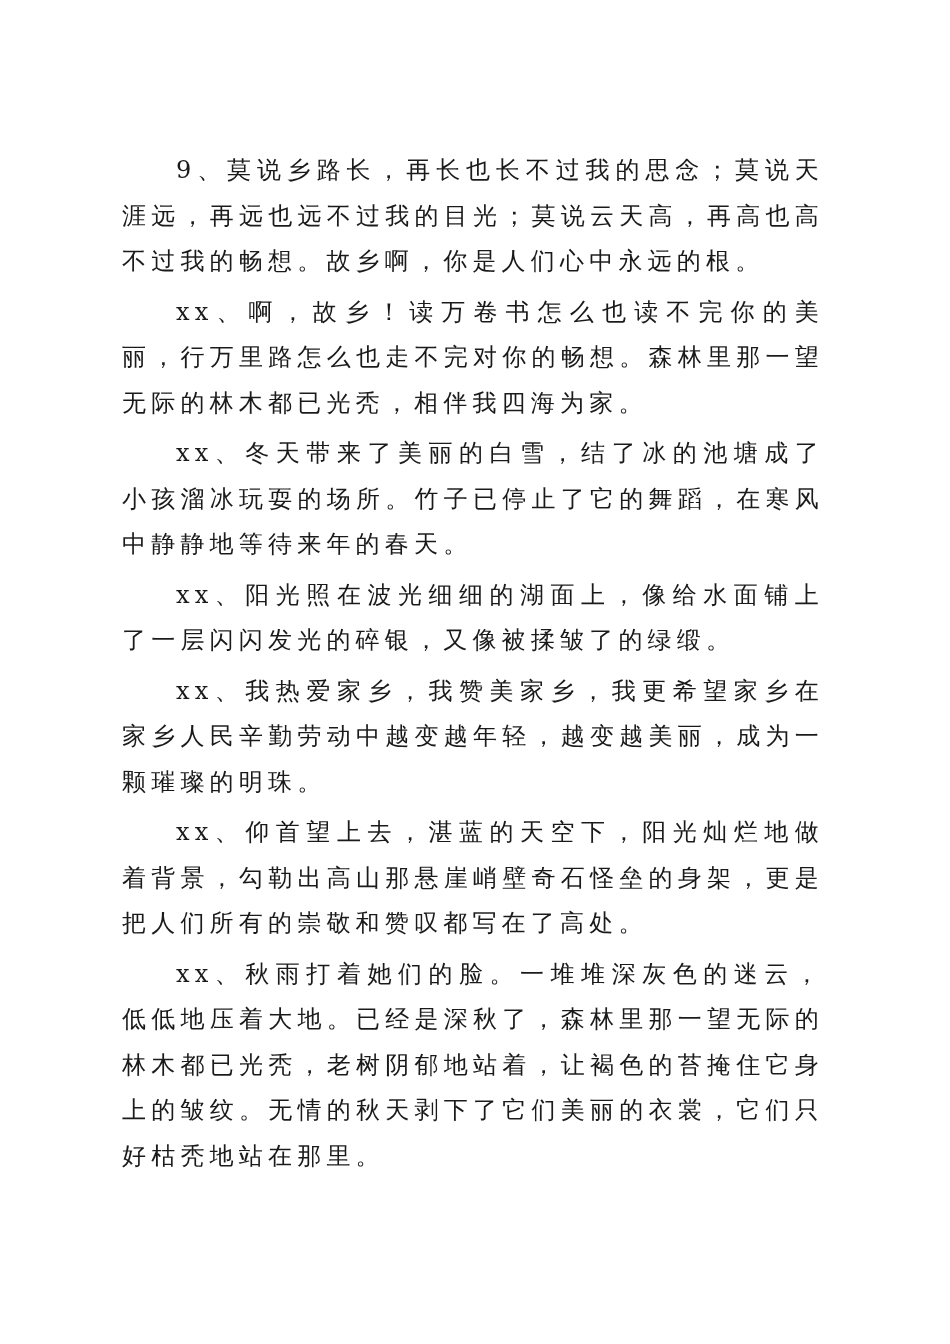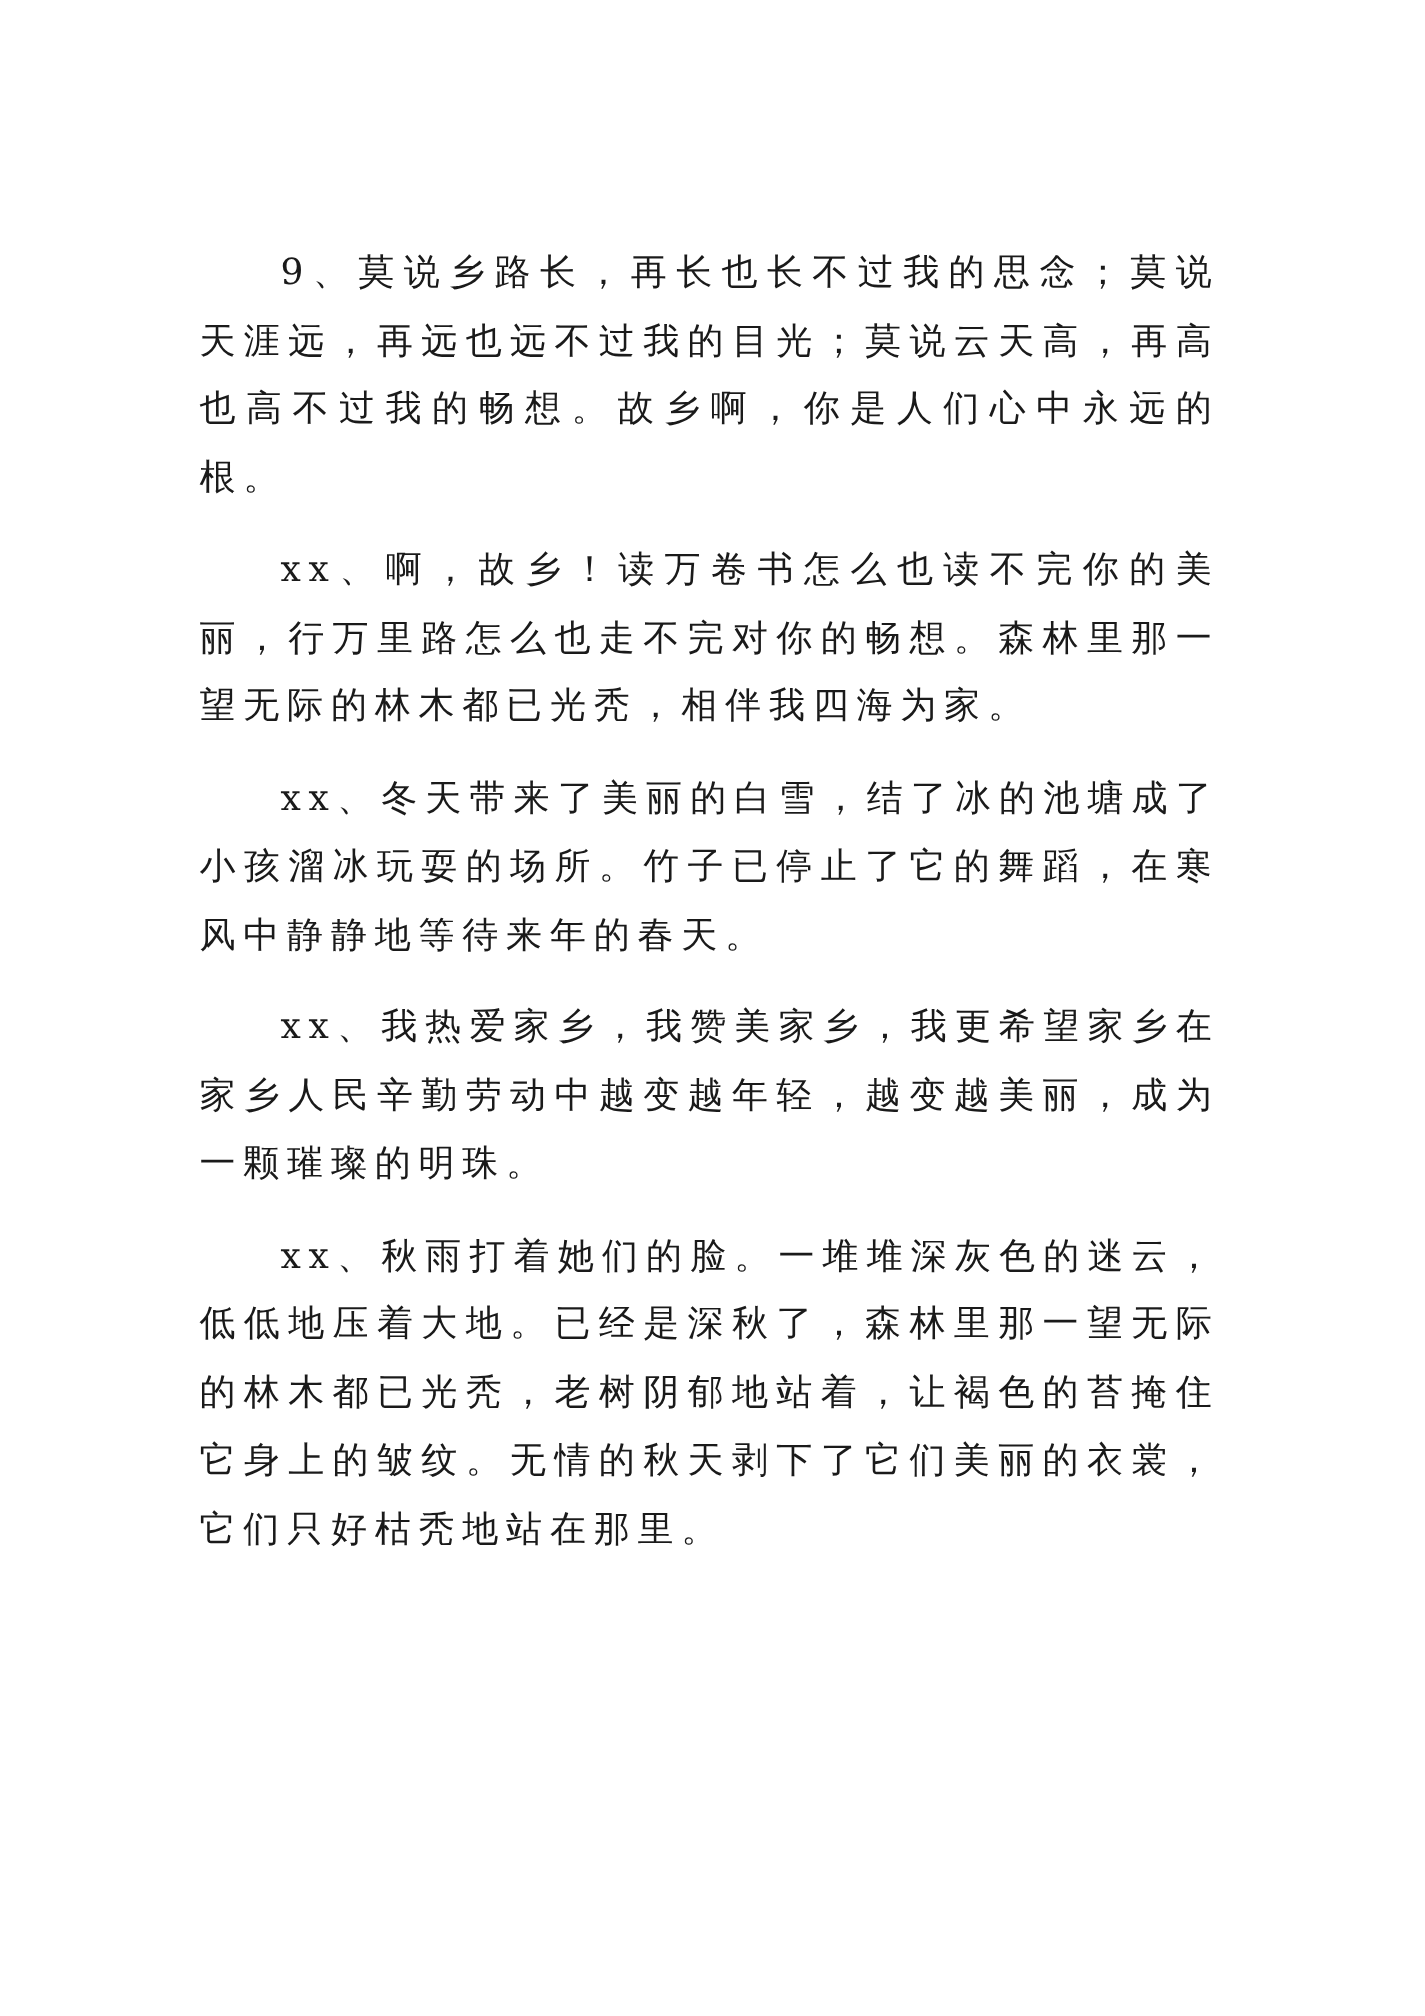--- a/index.html
+++ b/index.html
@@ -18,30 +18,32 @@
       left: 117px;
       top: 143px;
       width: 712px;
       font-family: "DejaVu Serif", "Liberation Serif", serif;
       font-size: 24px;
       line-height: 45.5px;
       color: #1a1a1a;
       letter-spacing: 5.2px;
     }
     .para {
-      margin: 16px;
+      margin: 5px;
       padding: 0;
       text-indent: 54px;
       text-align: justify;
       text-align-last: left;
       word-break: break-all;
     }
   </style>
 </head>
 <body>
 
 <div class="page">
   <p class="para">9、莫说乡路长，再长也长不过我的思念；莫说天涯远，再远也远不过我的目光；莫说云天高，再高也高不过我的畅想。故乡啊，你是人们心中永远的根。</p>
   <p class="para">xx、啊，故乡！读万卷书怎么也读不完你的美丽，行万里路怎么也走不完对你的畅想。森林里那一望无际的林木都已光秃，相伴我四海为家。</p>
   <p class="para">xx、冬天带来了美丽的白雪，结了冰的池塘成了小孩溜冰玩耍的场所。竹子已停止了它的舞蹈，在寒风中静静地等待来年的春天。</p>
+  <p class="para">xx、阳光照在波光细细的湖面上，像给水面铺上了一层闪闪发光的碎银，又像被揉皱了的绿缎。</p>
   <p class="para">xx、我热爱家乡，我赞美家乡，我更希望家乡在家乡人民辛勤劳动中越变越年轻，越变越美丽，成为一颗璀璨的明珠。</p>
+  <p class="para">xx、仰首望上去，湛蓝的天空下，阳光灿烂地做着背景，勾勒出高山那悬崖峭壁奇石怪垒的身架，更是把人们所有的崇敬和赞叹都写在了高处。</p>
   <p class="para">xx、秋雨打着她们的脸。一堆堆深灰色的迷云，低低地压着大地。已经是深秋了，森林里那一望无际的林木都已光秃，老树阴郁地站着，让褐色的苔掩住它身上的皱纹。无情的秋天剥下了它们美丽的衣裳，它们只好枯秃地站在那里。</p>
 </div>
 
 </body></html>

